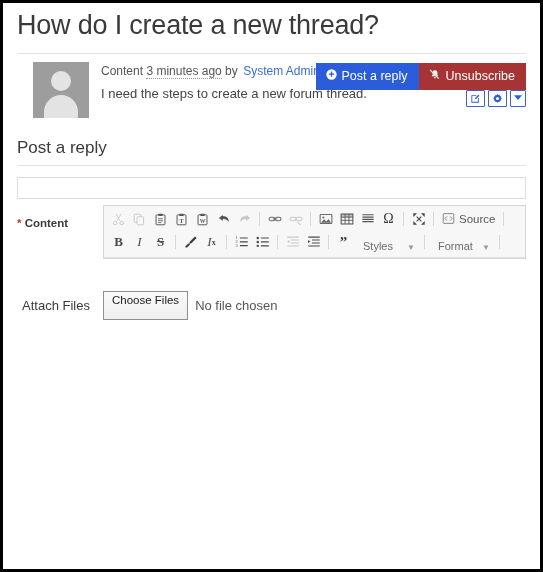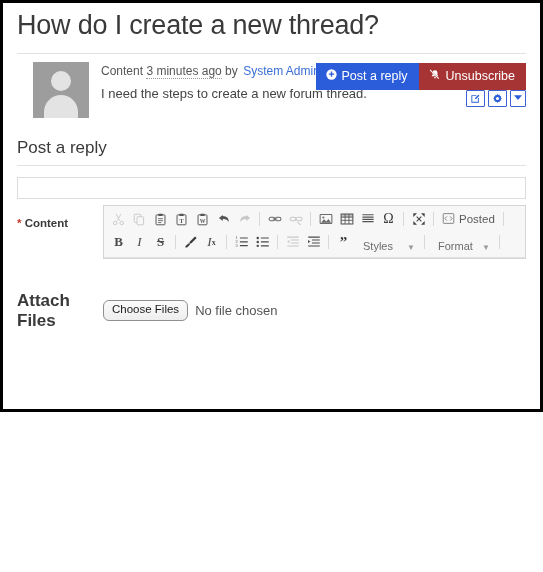--- a/index.html
+++ b/index.html
@@ -6,21 +6,21 @@
   html, body { margin:0; padding:0; }
   body {
     width: 543px; height: 572px;
     background: #ffffff;
     font-family: "Liberation Sans", sans-serif;
     font-size: 12px;
     color: #333333;
     overflow: hidden;
   }
   .page {
-    width: 543px; height: 412px;
+    width: 543px; height: 572px;
     border: 3px solid #000000;
     background: #ffffff;
     position: relative;
     overflow: hidden;
   }
   .inner { padding: 0 14px; }
 
   
   .thread-title {
     font-size: 27px;
@@ -255,38 +255,38 @@
 
   
   .attach-row {
     display: flex;
     align-items: center;
     margin-top: 32px;
   }
   .attach-label {
     width: 86px;
     flex: 0 0 86px;
-    text-align: left;
+    text-align: center;
     padding-right: 8px;
-    font-size: 17px;
-    font-weight: bold;
+    font-size: 13px;
+    font-weight: normal;
     color: #3a3a3a;
   }
   .file-input {
     display: flex;
     align-items: center;
     gap: 7px;
   }
   .choose-btn {
     border: 1px solid #8f8f8f;
     background: linear-gradient(#fbfbfb, #eeeeee);
-    border-radius: 6px;
+    border-radius: 0;
     font-size: 11.5px;
     color: #1a1a1a;
-    padding: 2px 8px 5px 8px;
+    padding: 2px 8px 13px 8px;
     cursor: pointer;
     font-family: "Liberation Sans", sans-serif;
   }
   .file-name {
     font-size: 13px;
     color: #555555;
   }
 
   .submit-row {
     display: flex;
@@ -488,21 +488,21 @@
                 </svg>
           </div>
           <div class="tb-sep"></div>
           <div class="tb-source">
             <span>
               <svg width="13" height="13" viewBox="0 0 16 16">
                     <rect x="1.5" y="2" width="13" height="12" rx="1" stroke="#7a7a7a" stroke-width="1.1" fill="none"></rect>
                     <path d="M6 5.4L3.6 8 6 10.6M10 5.4L12.4 8 10 10.6" stroke="#7a7a7a" stroke-width="1.1" fill="none"></path>
                   </svg>
             </span>
-            <span>Posted</span>
+            <span>Source</span>
           </div>
           <div class="tb-sep"></div>
         </div>
 
         <div class="tb-row">
           <div class="tb-item tb-text">B</div>
           <div class="tb-item tb-text" style="font-style:italic;font-weight:400;">I</div>
           <div class="tb-item tb-text" style="text-decoration:line-through;">S</div>
           <div class="tb-sep"></div>
           <div class="tb-item" style="color:#3a3a3a">

